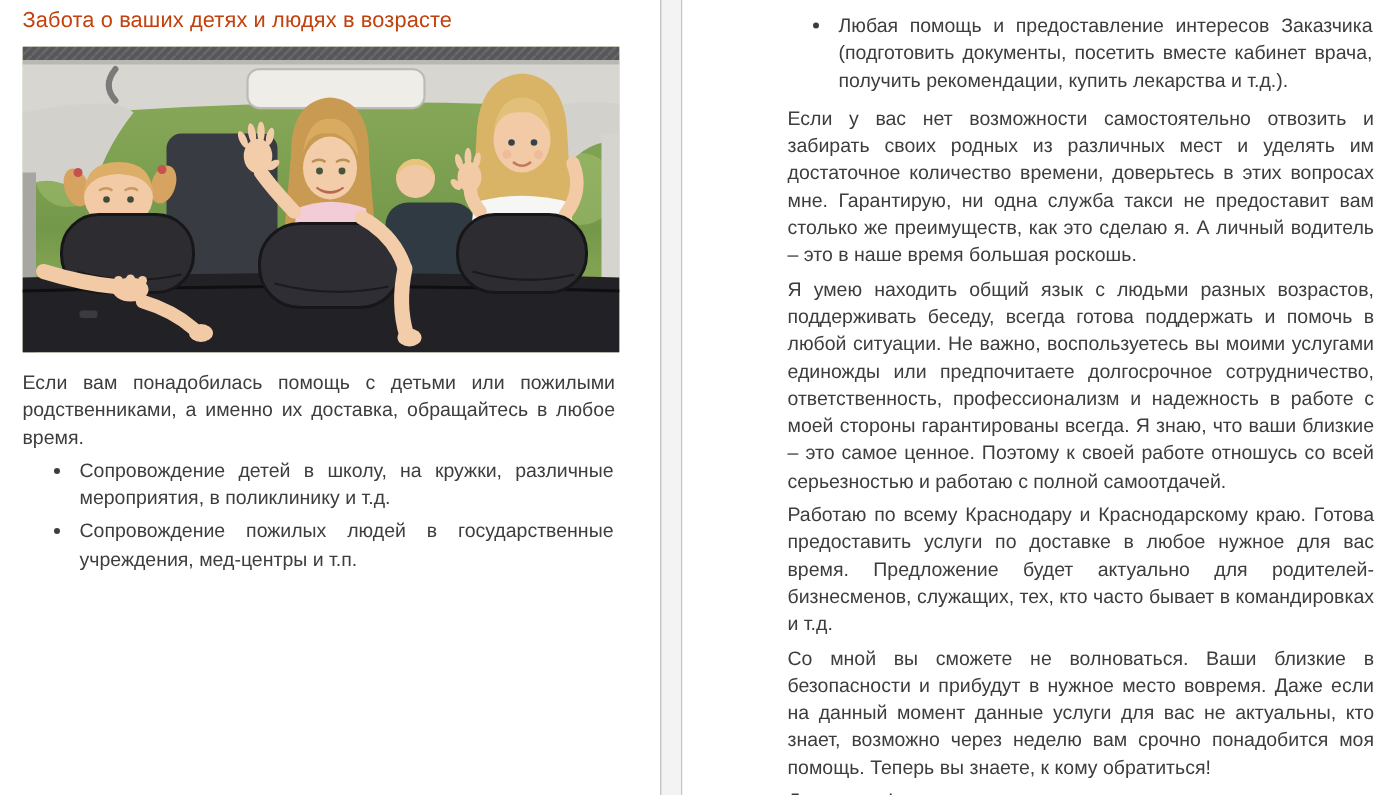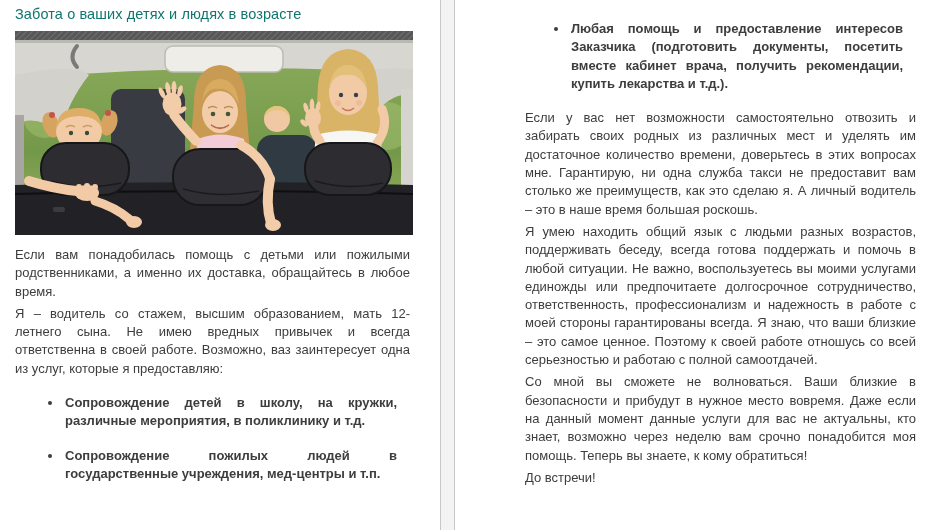--- a/index.html
+++ b/index.html
@@ -38,21 +38,21 @@
   }
   .page-right {
     width: 472px;
     padding: 4px 8px 0 70px;
   }
   h2.doc-heading {
     margin: 0 0 9px 0;
     font-size: 14.5px;
     line-height: 16px;
     font-weight: normal;
-    color: #0f766e;
+    color: #c2410c;
     text-align: left;
     letter-spacing: 0.1px;
   }
   figure.photo {
     margin: 0 0 11px 0;
     padding: 0;
     width: 398px;
     height: 204px;
   }
   figure.photo svg { display: block; }
@@ -60,23 +60,22 @@
     margin: 0 3px 4px 0;
   }
   p.doc-p.last { margin-bottom: 0; }
   ul.doc-list {
     margin: 0 0 5px 0;
     padding-left: 32px;
     list-style: disc outside;
   }
   .page-right ul.doc-list { padding-left: 28px; margin-bottom: 7px; }
   ul.doc-list li {
-    margin: 16px;
+    margin: 4px;
     padding-left: 2px;
-    font-weight: bold;
   }
 </style>
 </head>
 <body>
 
 <div class="spread">
 
   <section class="page page-left">
     <h2 class="doc-heading">Забота о ваших детях и людях в возрасте</h2>
 
@@ -192,34 +191,34 @@
           <circle cx="64" cy="156" r="3" fill="#f2cba6"></circle>
           <circle cx="72" cy="155" r="3" fill="#f2cba6"></circle>
           <circle cx="80" cy="156" r="3" fill="#f2cba6"></circle>
           <path d="M80,170 Q100,176 114,188" stroke="#f2cba6" stroke-width="9" fill="none" stroke-linecap="round"></path>
           <ellipse cx="119" cy="191" rx="8" ry="6" fill="#f2cba6"></ellipse>
         </g>
       </svg>
     </figure>
 
     <p class="doc-p">Если вам понадобилась помощь с детьми или пожилыми родственниками, а именно их доставка, обращайтесь в любое время.</p>
-    <p class="doc-p">Я – водитель со стажем, высшим образованием, мать 12-летнего сына. Не имею вредных привычек и всегда ответственна в своей работе. Возможно, ваз заинтересует одна из услуг, которые я предоставляю:</p>
 
     <ul class="doc-list">
       <li>Сопровождение детей в школу, на кружки, различные мероприятия, в поликлинику и т.д.</li>
       <li>Сопровождение пожилых людей в государственные учреждения, мед-центры и т.п.</li>
     </ul>
   </section>
 
   <div class="page-divider"></div>
 
   <section class="page page-right">
     <ul class="doc-list">
       <li>Любая помощь и предоставление интересов Заказчика (подготовить документы, посетить вместе кабинет врача, получить рекомендации, купить лекарства и т.д.).</li>
     </ul>
 
     <p class="doc-p">Если у вас нет возможности самостоятельно отвозить и забирать своих родных из различных мест и уделять им достаточное количество времени, доверьтесь в этих вопросах мне. Гарантирую, ни одна служба такси не предоставит вам столько же преимуществ, как это сделаю я. А личный водитель – это в наше время большая роскошь.</p>
     <p class="doc-p">Я умею находить общий язык с людьми разных возрастов, поддерживать беседу, всегда готова поддержать и помочь в любой ситуации. Не важно, воспользуетесь вы моими услугами единожды или предпочитаете долгосрочное сотрудничество, ответственность, профессионализм и надежность в работе с моей стороны гарантированы всегда. Я знаю, что ваши близкие – это самое ценное. Поэтому к своей работе отношусь со всей серьезностью и работаю с полной самоотдачей.</p>
+    <p class="doc-p">Работаю по всему Краснодару и Краснодарскому краю. Готова предоставить услуги по доставке в любое нужное для вас время. Предложение будет актуально для родителей-бизнесменов, служащих, тех, кто часто бывает в командировках и т.д.</p>
     <p class="doc-p">Со мной вы сможете не волноваться. Ваши близкие в безопасности и прибудут в нужное место вовремя. Даже если на данный момент данные услуги для вас не актуальны, кто знает, возможно через неделю вам срочно понадобится моя помощь. Теперь вы знаете, к кому обратиться!</p>
     <p class="doc-p last">До встречи!</p>
   </section>
 
 </div>
 
 </body></html>

